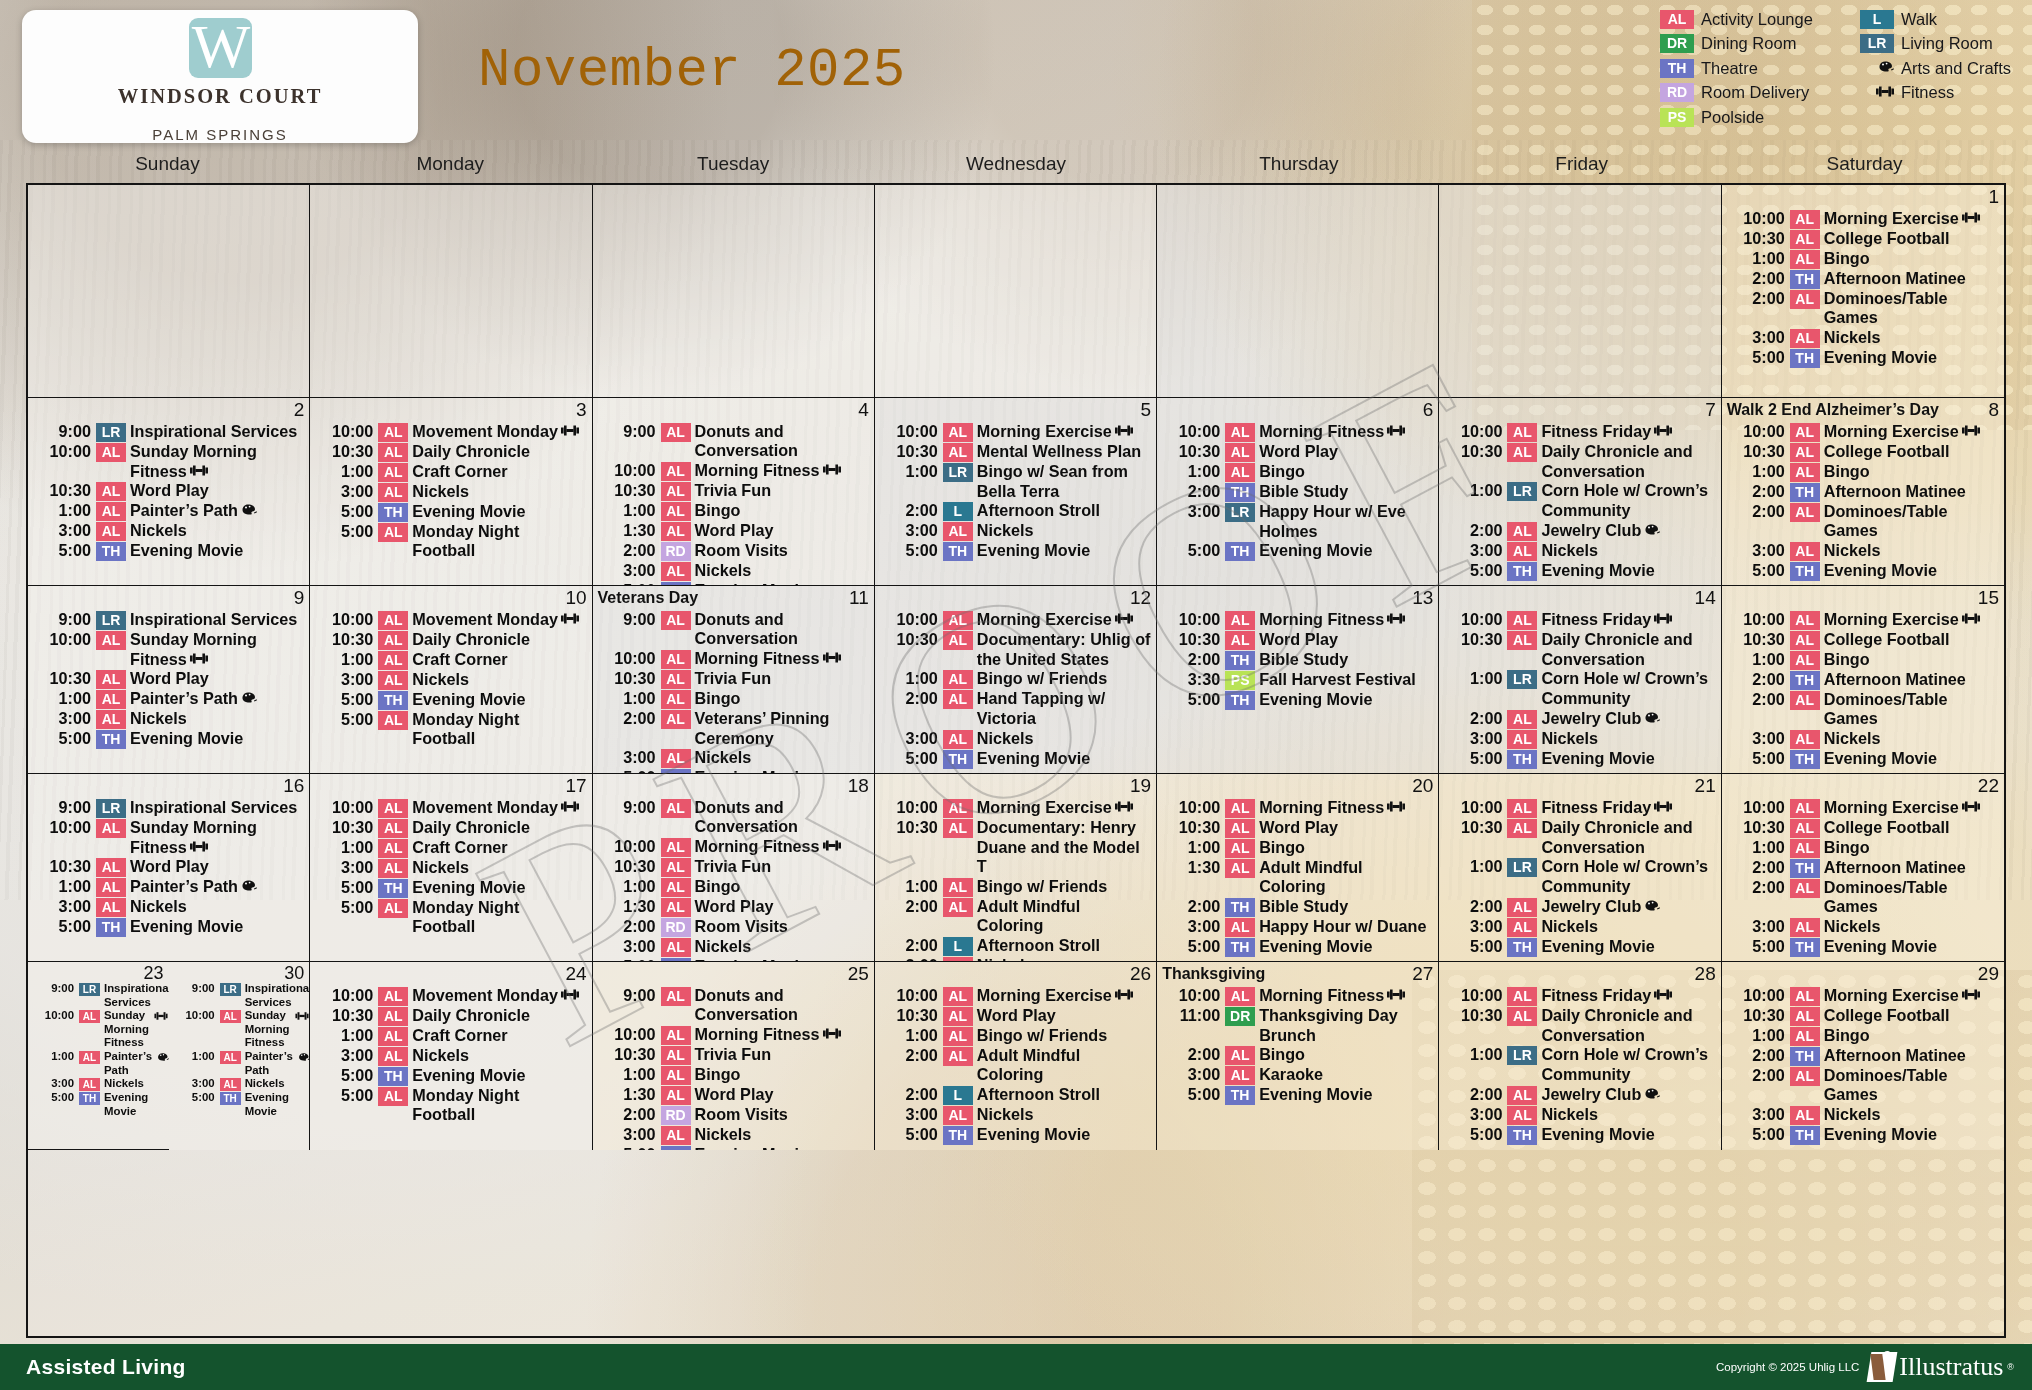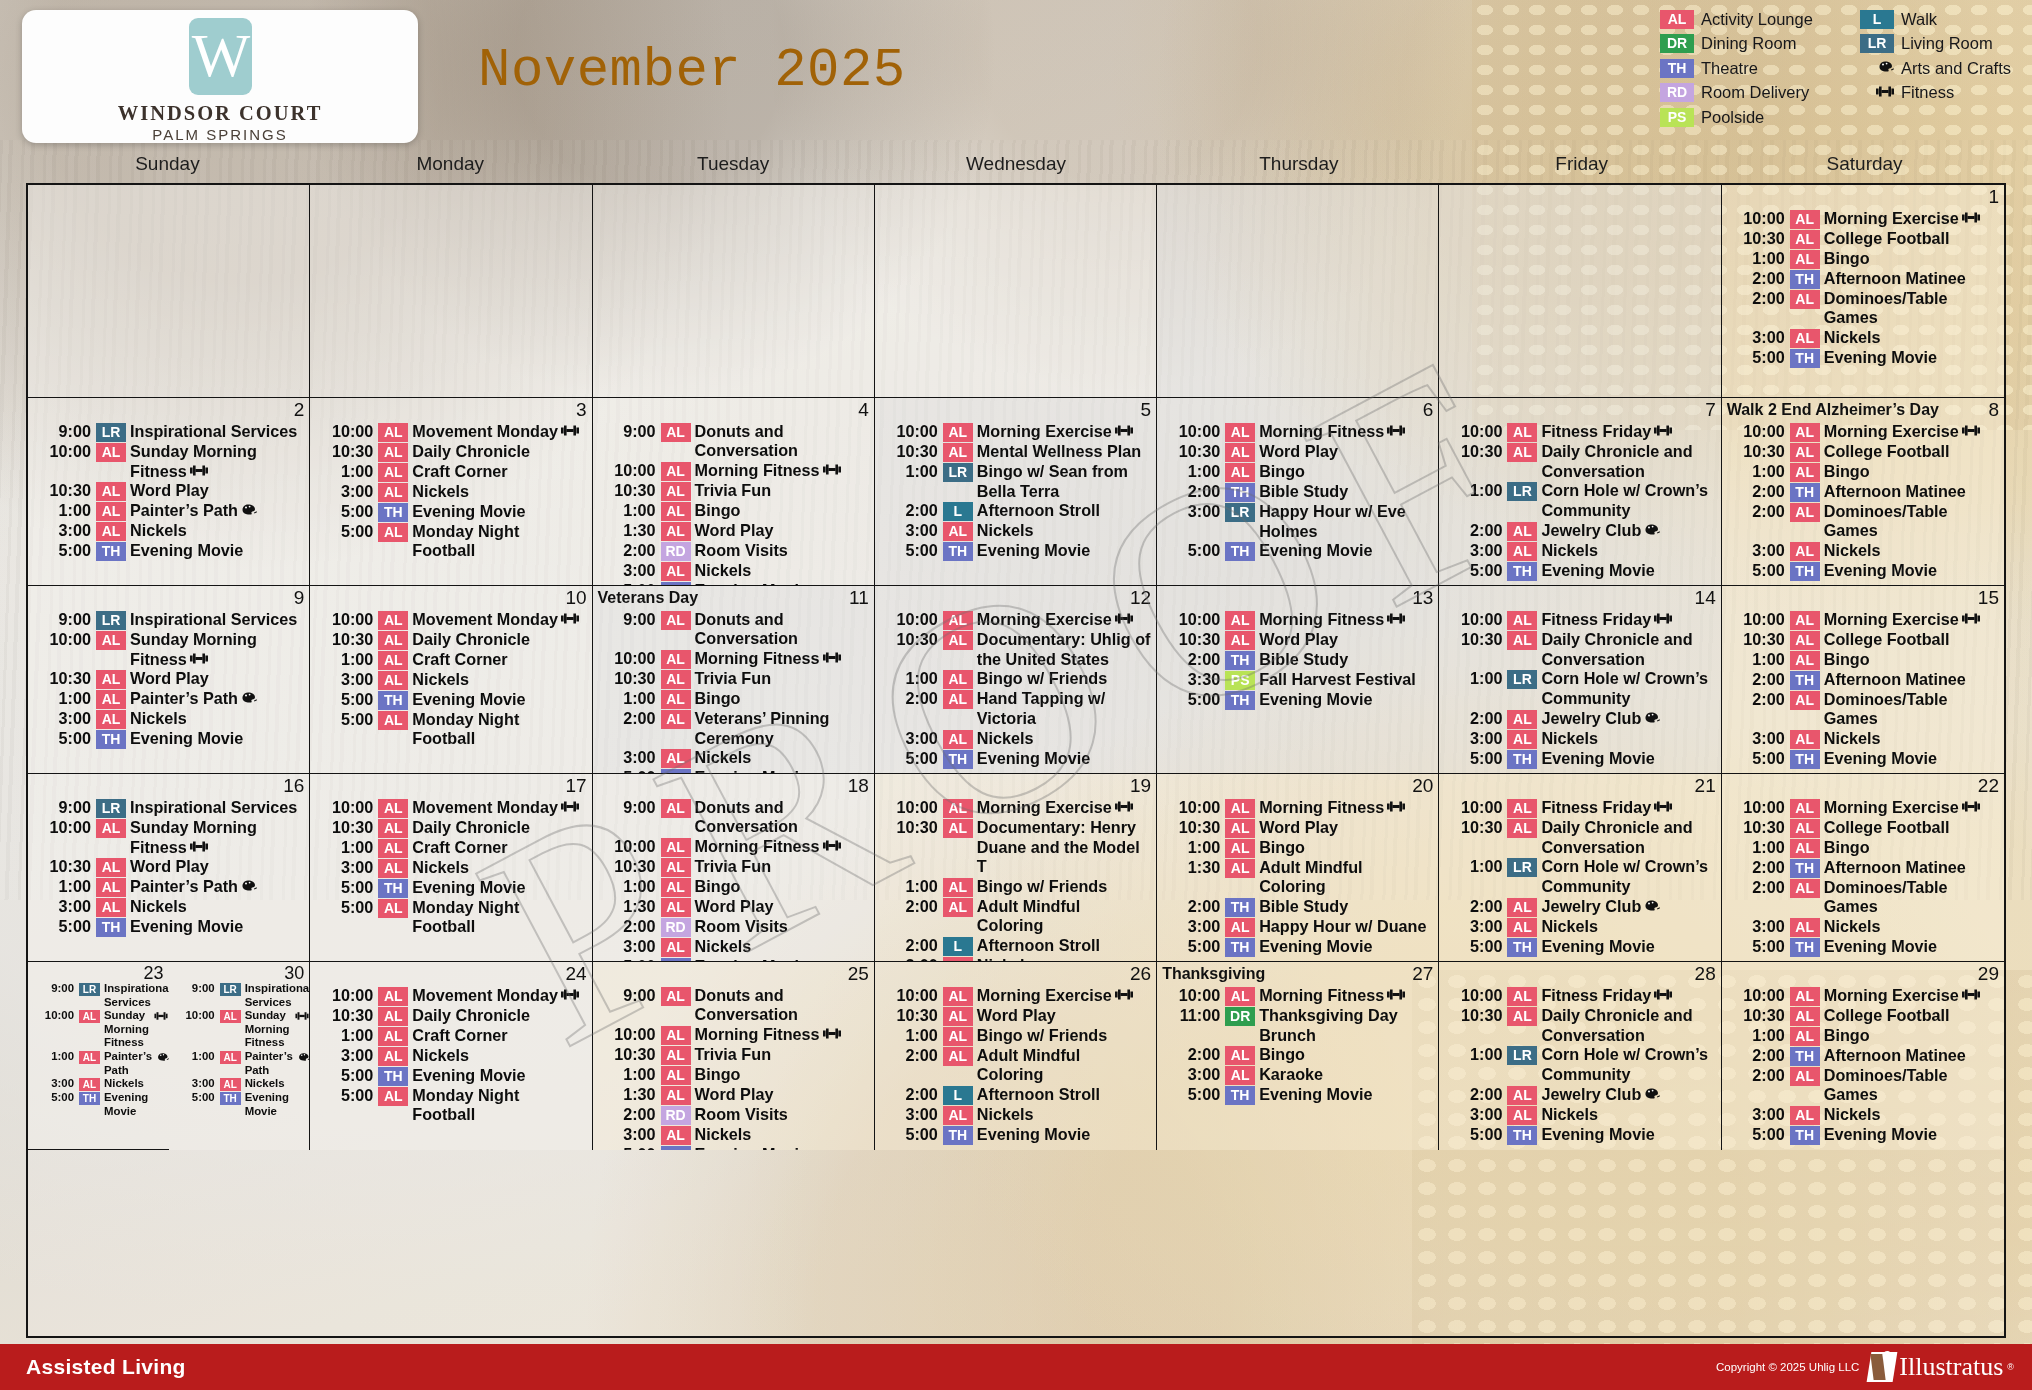--- a/index.html
+++ b/index.html
@@ -84,21 +84,21 @@
   }
   #logo-mark span {
     font-family:"Liberation Serif", serif; font-size:62px; color:#ffffff;
     line-height:1; margin-top:-4px; letter-spacing:-2px;
   }
   #logo-name {
     font-family:"Liberation Serif", serif; font-weight:bold;
     font-size:20.5px; letter-spacing:2.0px; color:#3c322c; margin-top:7px;
   }
   #logo-sub {
-    font-size:15px; letter-spacing:2.0px; color:#4a4038; margin-top:1px;
+    font-size:15px; letter-spacing:2.0px; color:#4a4038; margin-top:18px;
   }
 
   #month-title {
     position:absolute; left:478px; top:40px;
     font-size:54px; color:#a16207; font-weight:400;
     font-family:Liberation Mono, monospace;
     letter-spacing:.5px;
   }
 
   
@@ -187,21 +187,21 @@
   .split-half:first-child { border-bottom:1.4px solid #141414; }
   .split-half .ev { font-size:11.4px; line-height:13.6px; }
   .split-half .ev .time { width:41px; flex:0 0 41px; }
   .split-half .tag { font-size:10px; line-height:13px; height:13px; min-width:21px; }
   .split-half .daynum { font-size:18px; }
   .split-half .cell-head { height:17px; }
 
   
   #footer {
     position:absolute; left:0; bottom:0; width:100%; height:46px;
-    background:#b91c1c; z-index:30;
+    background:#14532d; z-index:30;
     display:flex; align-items:center;
   }
   #footer-title {
     margin-left:26px; color:#ffffff; font-size:21px; font-weight:bold;
     letter-spacing:.3px;
   }
   #footer-right {
     margin-left:auto; margin-right:18px; display:flex; align-items:center; gap:10px;
   }
   #copyright { color:#ffffff; font-size:11.5px; }

